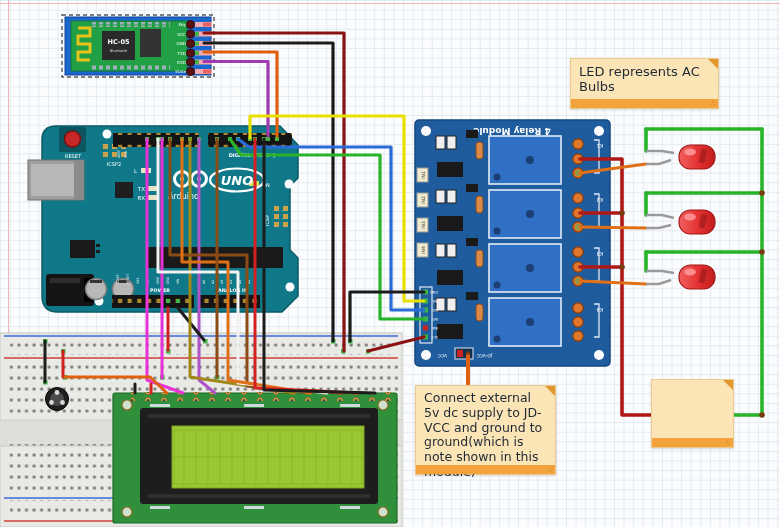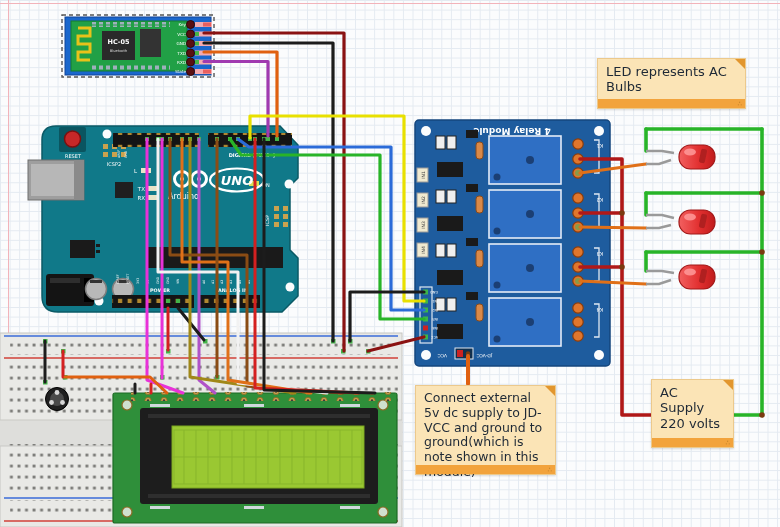--- a/index.html
+++ b/index.html
@@ -12,21 +12,21 @@
   .margin-v{position:absolute;left:8px;top:0;width:1px;height:100%;background:#f2b3ba;}
   .margin-h{position:absolute;left:0;top:3px;width:100%;height:1px;background:#f2b3ba;}
   svg{position:absolute;left:0;top:0;}
   .note{position:absolute;background:#fbe4b6;border:1px solid #ecc98c;
     box-shadow:0 1px 2px rgba(0,0,0,0.15);color:#1e2936;z-index:5;}
   .note .txt{padding:5px 8px 4px 8px;white-space:pre-line;line-height:1.18;}
   .note .bar{position:absolute;left:0;right:0;bottom:0;height:9px;background:#f2a33c;}
   .note .dots{position:absolute;right:2px;bottom:0px;font-size:7px;color:#a8711f;letter-spacing:1px;}
   .note .fold{position:absolute;right:0;top:0;width:0;height:0;
     border-left:10px solid transparent;border-top:10px solid #e2962e;}
-  #note-led{left:597px;top:58px;width:147px;height:49px;font-size:13px;}
+  #note-led{left:570px;top:58px;width:147px;height:49px;font-size:13px;}
   #note-jdvcc{left:415px;top:385px;width:139px;height:88px;font-size:12.5px;}
   #note-ac{left:651px;top:379px;width:81px;height:67px;font-size:13px;}
 </style>
 </head>
 <body>
 
 <div id="stage">
   <div class="margin-h"></div>
   <div class="margin-v"></div>
 
@@ -586,19 +586,17 @@
   <div class="note" id="note-jdvcc">
     <div class="fold"></div>
     <div class="txt">Connect external 5v dc supply to JD-VCC and ground to ground(which is note shown in this module)</div>
     <div class="bar">
         <span class="dots">∴</span>
       </div>
   </div>
 
   <div class="note" id="note-ac">
     <div class="fold"></div>
-    <div class="txt">AC Supply
-220 volts</div>
     <div class="bar">
         <span class="dots">∴</span>
       </div>
   </div>
 </div>
 
 </body></html>

